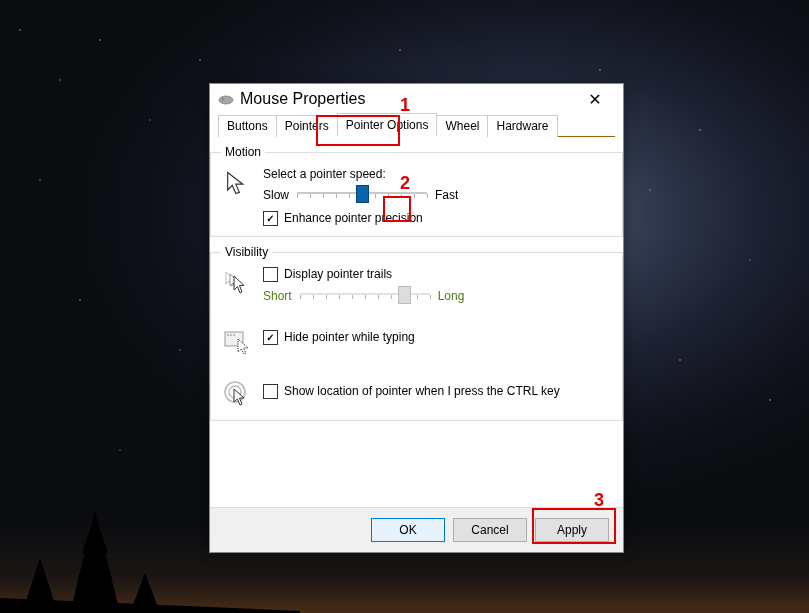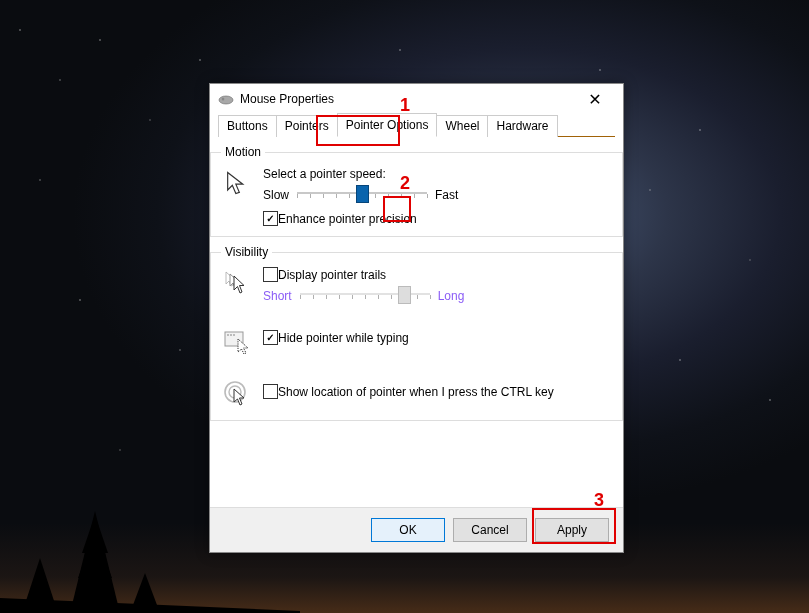--- a/index.html
+++ b/index.html
@@ -4,40 +4,40 @@
 <style>
 html,body{margin:0;padding:0;width:809px;height:613px;overflow:hidden;font-family:"Segoe UI",Tahoma,sans-serif;font-size:12px;color:#000}
 body{background:radial-gradient(ellipse 70% 60% at 65% 35%,#4a5b7a 0%,#2d3549 25%,#1a1e2e 45%,#0e1118 65%,#0a0c10 80%);position:relative}
 body::before{content:"";position:absolute;inset:0;background-image:radial-gradient(1px 1px at 20px 30px,#fff,transparent),radial-gradient(1px 1px at 60px 80px,#ccc,transparent),radial-gradient(1px 1px at 100px 40px,#fff,transparent),radial-gradient(1px 1px at 150px 120px,#aaa,transparent),radial-gradient(1px 1px at 200px 60px,#fff,transparent),radial-gradient(1px 1px at 250px 150px,#ccc,transparent),radial-gradient(1px 1px at 300px 90px,#fff,transparent),radial-gradient(1px 1px at 350px 200px,#aaa,transparent),radial-gradient(1px 1px at 400px 50px,#fff,transparent),radial-gradient(1px 1px at 450px 170px,#ccc,transparent),radial-gradient(1px 1px at 500px 110px,#fff,transparent),radial-gradient(1px 1px at 550px 240px,#aaa,transparent),radial-gradient(1px 1px at 600px 70px,#fff,transparent),radial-gradient(1px 1px at 650px 190px,#ccc,transparent),radial-gradient(1px 1px at 700px 130px,#fff,transparent),radial-gradient(1px 1px at 750px 260px,#aaa,transparent),radial-gradient(1px 1px at 80px 300px,#fff,transparent),radial-gradient(1px 1px at 180px 350px,#ccc,transparent),radial-gradient(1px 1px at 280px 400px,#fff,transparent),radial-gradient(1px 1px at 380px 320px,#aaa,transparent),radial-gradient(1px 1px at 480px 380px,#fff,transparent),radial-gradient(1px 1px at 580px 420px,#ccc,transparent),radial-gradient(1px 1px at 680px 360px,#fff,transparent),radial-gradient(1px 1px at 120px 450px,#aaa,transparent),radial-gradient(1px 1px at 220px 500px,#fff,transparent),radial-gradient(1px 1px at 40px 180px,#ccc,transparent),radial-gradient(1px 1px at 770px 400px,#fff,transparent);background-repeat:repeat;opacity:.85}
 body::after{content:"";position:absolute;left:0;right:0;bottom:0;height:90px;background:linear-gradient(to top,rgba(120,70,30,.55) 0%,rgba(80,50,30,.25) 40%,transparent 100%)}
 .trees{position:absolute;bottom:0;left:0;width:300px;height:120px;z-index:1}
 .trees svg{width:100%;height:100%}
 .dialog{position:absolute;left:209px;top:83px;width:413px;height:468px;background:#fff;border:1px solid #888;box-shadow:0 0 12px rgba(0,0,0,.4);z-index:2;display:flex;flex-direction:column}
 .titlebar{height:30px;display:flex;align-items:center;padding:0 8px;background:#fff}
 .titlebar .icon{width:16px;height:10px;margin-right:6px}
-.titlebar .title{flex:1;font-size:12px}
+.titlebar .title{flex:1;font-size:16px}
 .titlebar .close{width:40px;text-align:center;font-size:16px;font-family:Arial;cursor:default}
 .tabstrip{margin:0 8px;display:flex;align-items:flex-end;height:22px;border-bottom:1px solid #a16207;position:relative}
 .tab{padding:3px 8px 4px;font-size:12px;border:1px solid #ccc;border-bottom:none;background:#fff;margin-right:-1px;position:relative;top:1px;cursor:default}
 .tab.active{background:#fff;z-index:1;padding-top:4px;top:1px;border-bottom:1px solid #fff}
 .content{flex:1;padding:8px 0 0;background:#fff}
 fieldset{border:1px solid #ddd;margin:0 0 8px;padding:8px 10px 10px;font-size:12px}
 legend{padding:0 4px;font-size:12px}
 .row{display:flex;align-items:flex-start;gap:10px}
 .bigicon{width:32px;height:32px;flex:none;display:flex;align-items:center;justify-content:center}
 .bigicon svg{width:28px;height:28px}
 .sliderwrap{display:flex;align-items:center;gap:8px;margin-top:4px}
 .slider-track{position:relative;width:130px;height:20px}
 .slider-line{position:absolute;left:0;right:0;top:7px;height:2px;background:#c8c8c8}
 .tick{position:absolute;top:9px;width:1px;height:4px;background:#b0b0b0}
 .thumb{position:absolute;top:0;width:11px;height:16px;background:#0a64ad;border:1px solid #06457a}
-.checkrow{display:flex;align-items:center;margin-top:6px}
+.checkrow{display:flex;align-items:flex-start;gap:6px;margin-top:6px}
 .checkbox{width:13px;height:13px;border:1px solid #333;display:flex;align-items:center;justify-content:center;font-size:10px;line-height:1}
 .checkbox.checked::after{content:"✓";font-weight:bold}
-.disabled{color:#8b5cf6}
+.disabled{color:#4d7c0f}
 .slider-track.disabled .slider-line{background:#e2e2e2}
 .slider-track.disabled .thumb{background:#ddd;border-color:#bbb}
 .footer{height:44px;display:flex;align-items:center;justify-content:flex-end;gap:8px;padding:0 14px;background:#f0f0f0;border-top:1px solid #ddd}
 .btn{width:72px;height:22px;border:1px solid #adadad;background:#e1e1e1;font-size:12px;display:flex;align-items:center;justify-content:center;cursor:default}
 .btn.default{border:1px solid #0078d7;background:#e5f1fb}
 .anno{position:absolute;z-index:5;pointer-events:none}
 .anno-box{border:2px solid #e00000}
 .anno-num{color:#e00000;font-size:18px;font-weight:bold;font-family:Arial}
 </style>
 </head>

